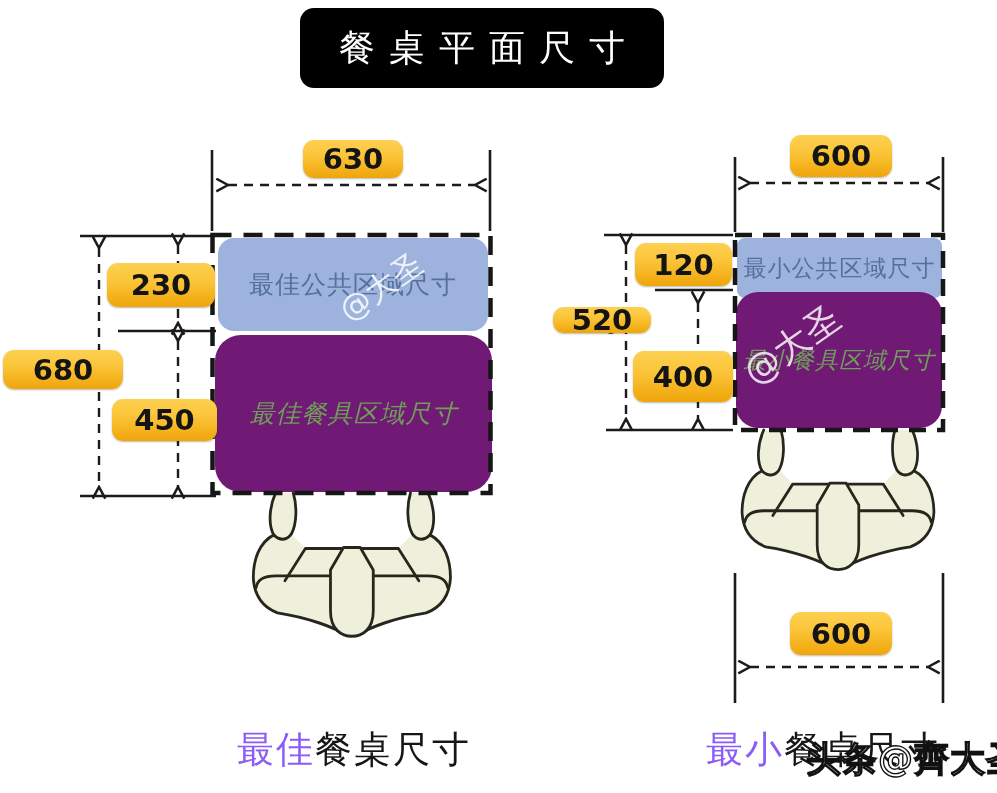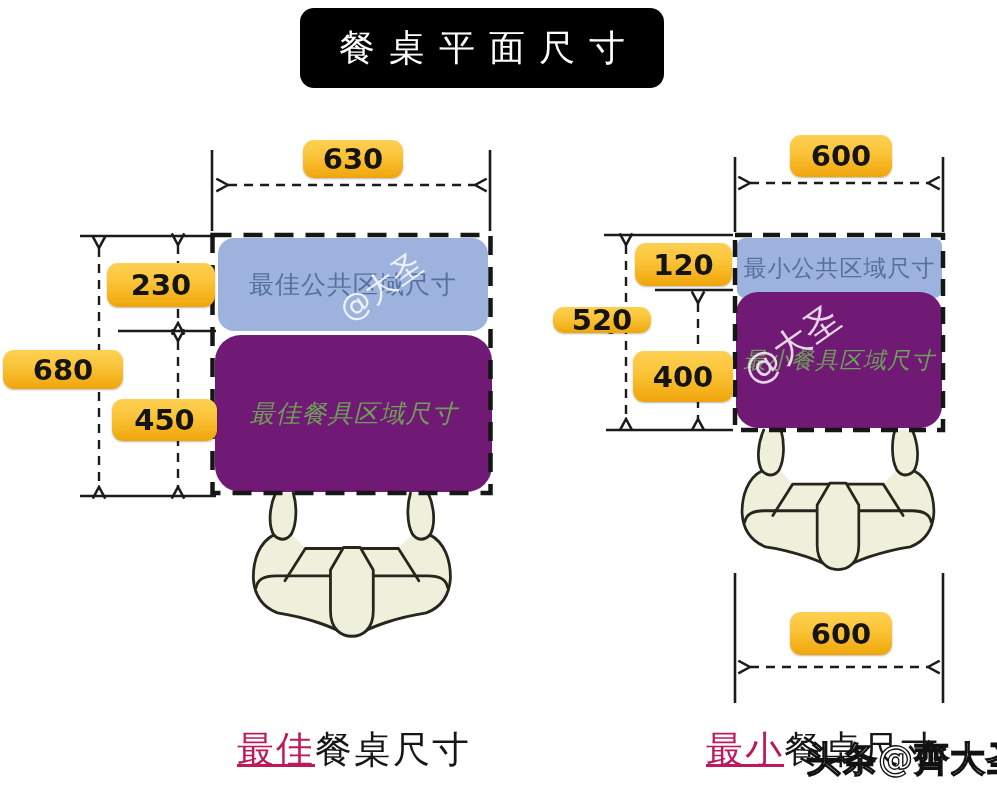--- a/index.html
+++ b/index.html
@@ -49,21 +49,21 @@
   .b-600b{left:790px;top:612px;width:102px;height:43px;}
   
   .stray-zero{
     position:absolute;left:601px;top:305px;z-index:2;font-size:31px;color:#1b1b1b;font-weight:500;
   }
   
   .caption{
     position:absolute;top:725px;z-index:4;white-space:nowrap;
     font-size:37px;letter-spacing:2px;color:#161616;font-weight:500;
   }
-  .caption .hl{color:#be185d;text-decoration:underline;}
+  .caption .hl{color:#8b5cf6;}
   .caption-left{left:237px;}
   .caption-right{left:706px;}
   
   .wm{
     position:absolute;color:rgba(255,255,255,.82);white-space:nowrap;z-index:2;font-weight:500;
   }
   .wm-diag-left{
     left:343px;top:293px;font-size:31px;transform:rotate(-35deg);transform-origin:left center;z-index:2;
   }
   .wm-diag-right{

